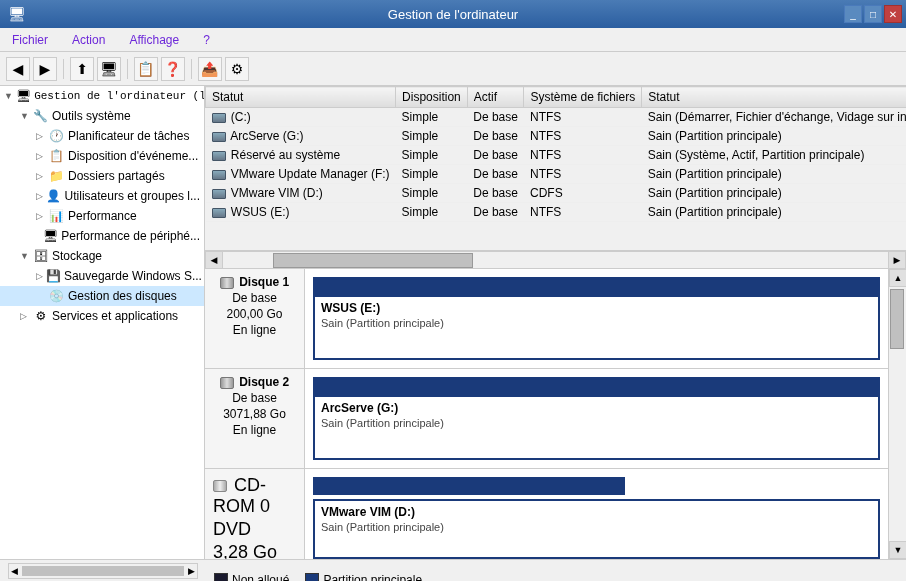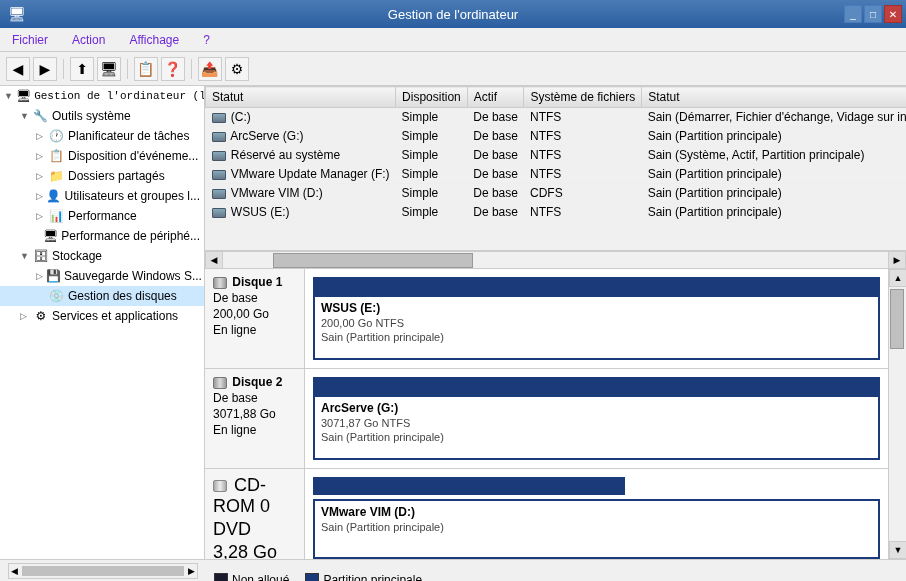--- a/index.html
+++ b/index.html
@@ -216,20 +216,21 @@
     .disk-info {
       width: 100px;
       min-width: 100px;
       padding: 6px 8px;
       border-right: 1px solid #ccc;
       background: #f5f5f5;
       display: flex;
       flex-direction: column;
       gap: 2px;
       font-size: 12px;
+      align-items: center;
     }
     .disk-info .disk-name {
       font-weight: bold;
       font-size: 12px;
     }
     .disk-partitions {
       flex: 1;
       display: flex;
       padding: 8px;
       gap: 8px;
@@ -526,21 +527,20 @@
               </div>
               <div>De base</div>
               <div>200,00 Go</div>
               <div>En ligne</div>
             </div>
             <div class="disk-partitions">
               <div class="partition-block">
                 <div class="partition-header"></div>
                 <div class="partition-body">
                   <div class="partition-title">WSUS  (E:)</div>
-                  <div class="partition-detail">200,00 Go NTFS</div>
                   <div class="partition-detail">Sain (Partition principale)</div>
                 </div>
               </div>
             </div>
           </div>
 
           <div class="disk-panel">
             <div class="disk-info">
               <div class="disk-name">
                 <span style="display:inline-block;width:14px;height:12px;background:linear-gradient(to right,#999,#ddd,#999);border:1px solid #777;border-radius:2px;vertical-align:middle;margin-right:2px;"></span>
@@ -548,21 +548,20 @@
               </div>
               <div>De base</div>
               <div>3071,88 Go</div>
               <div>En ligne</div>
             </div>
             <div class="disk-partitions">
               <div class="partition-block">
                 <div class="partition-header"></div>
                 <div class="partition-body">
                   <div class="partition-title">ArcServe  (G:)</div>
-                  <div class="partition-detail">3071,87 Go NTFS</div>
                   <div class="partition-detail">Sain (Partition principale)</div>
                 </div>
               </div>
             </div>
           </div>
 
           <div class="cdrom-panel">
             <div class="cdrom-info">
               <div class="disk-name">
                 <span style="display:inline-block;width:14px;height:12px;background:linear-gradient(to right,#aaa,#eee,#aaa);border:1px solid #888;border-radius:2px;vertical-align:middle;margin-right:2px;"></span>

